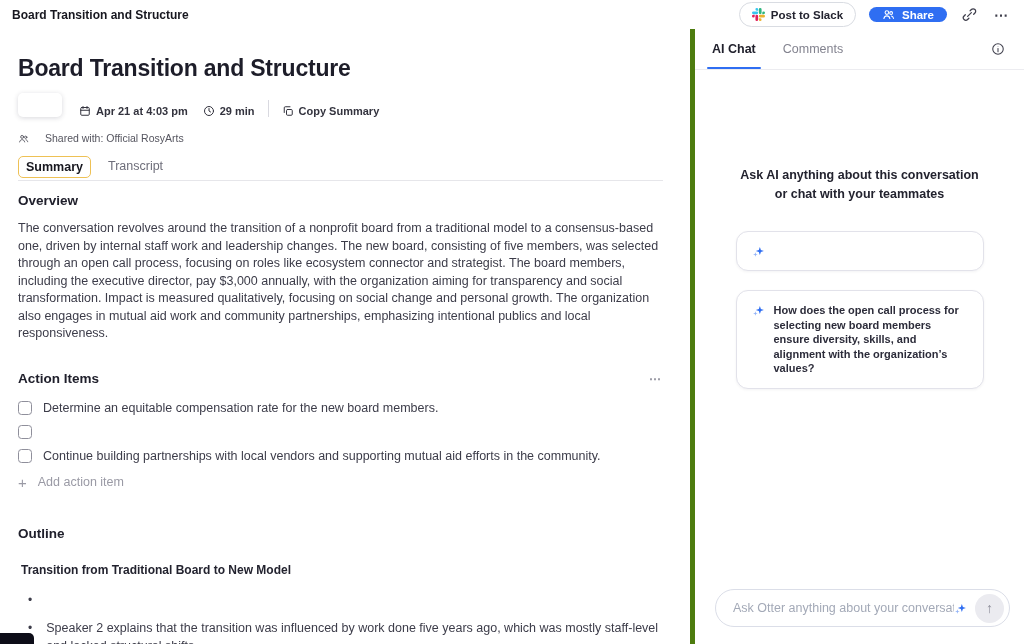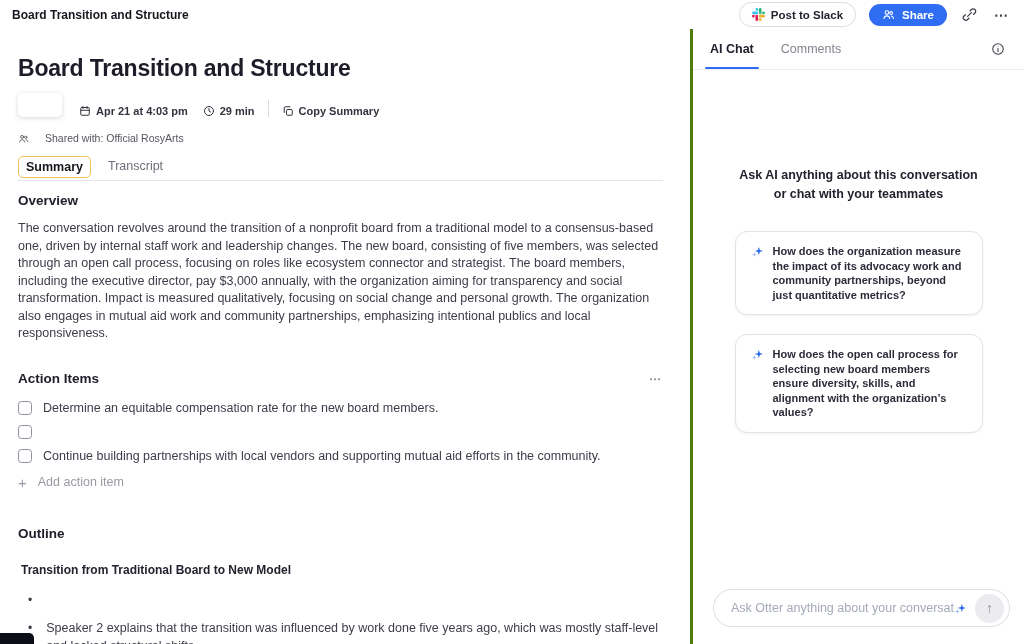--- a/index.html
+++ b/index.html
@@ -12,21 +12,21 @@
   body { position: relative; }
 
   
   .topbar { position: absolute; top: 0; left: 0; right: 0; height: 29px;
     display: flex; align-items: center; padding: 0 14px 0 12px; background: #fff; }
   .topbar-title { font-size: 12px; font-weight: 700; color: #17171f; }
   .topbar-actions { margin-left: auto; display: flex; align-items: center; gap: 13px; }
   .btn-slack { display: flex; align-items: center; gap: 6px; height: 25px; padding: 0 12px;
     border: 1px solid #d9dce2; border-radius: 14px; background: #fff;
     font-family: inherit; font-size: 11.5px; font-weight: 700; color: #23232f; cursor: pointer; }
-  .btn-share { display: flex; align-items: center; gap: 7px; height: 22px; padding: 0 13px;
+  .btn-share { display: flex; align-items: center; gap: 7px; height: 15px; padding: 0 13px;
     border: none; border-radius: 14px; background: #2f6ef2; color: #fff;
     font-family: inherit; font-size: 11.5px; font-weight: 700; cursor: pointer; }
   .icon-btn { background: none; border: none; display: flex; align-items: center;
     color: #3f3f4c; cursor: pointer; padding: 2px; }
   .more-glyph { font-size: 14px; font-weight: 700; color: #3f3f4c; line-height: 1; }
 
   
   .main { position: absolute; top: 29px; left: 0; width: 690px; bottom: 0;
     padding: 26px 27px 0 18px; overflow: hidden; background: #fff; }
   .note-title { font-size: 23px; font-weight: 700; color: #1d1d29; letter-spacing: -0.2px; }
@@ -66,21 +66,21 @@
 
   .outline-h { margin-top: 36px; }
   .outline-sub { margin-top: 22px; font-size: 12px; font-weight: 700; color: #23232f; padding-left: 3px; }
   .bullets { margin-top: 15px; }
   .bullet-item { display: flex; gap: 14px; margin-bottom: 11px; font-size: 12.5px;
     line-height: 17.5px; color: #3c3c49; }
   .bullet-dot { flex: none; margin-left: 10px; font-size: 12px; color: #3c3c49; }
 
   
   .right-panel { position: absolute; top: 29px; left: 690px; right: 0; bottom: 0;
-    border-left: 3px solid #4d7c0f; background: #fff; }
+    border-left: 5px solid #4d7c0f; background: #fff; }
   .panel-tabs { height: 41px; display: flex; align-items: stretch; padding: 0 17px;
     border-bottom: 1px solid #ececf0; }
   .ptab { display: flex; align-items: center; position: relative; background: none; border: none;
     font-family: inherit; font-size: 12.5px; cursor: pointer; margin-right: 27px; }
   .ptab.active { font-weight: 700; color: #20202c; }
   .ptab.active::after { content: ""; position: absolute; left: -5px; right: -5px; bottom: 0;
     height: 2.5px; background: #2f6ef2; border-radius: 2px; }
   .ptab.inactive { color: #83838f; font-weight: 500; }
   .info-btn { margin-left: auto; align-self: center; }
   .helper { margin-top: 96px; text-align: center; font-size: 12.5px; font-weight: 700;
@@ -268,21 +268,20 @@
   </div>
 
   <div class="suggestions">
     <button class="suggestion-card">
       <span class="spark">
         <svg width="13" height="13" viewBox="0 0 24 24">
           <path fill="#2f6ef2" d="M14.5 3.5l1.9 5.6 5.6 1.9-5.6 1.9-1.9 5.6-1.9-5.6L7 11l5.6-1.9z"></path>
           <path fill="#93b4f7" d="M6.2 13.2l1.1 3.2 3.2 1.1-3.2 1.1-1.1 3.2-1.1-3.2-3.2-1.1 3.2-1.1z"></path>
         </svg>
       </span>
-      <span class="suggestion-text">How does the organization measure the impact of its advocacy work and community partnerships, beyond just quantitative metrics?</span>
     </button>
     <button class="suggestion-card">
       <span class="spark">
         <svg width="13" height="13" viewBox="0 0 24 24">
           <path fill="#2f6ef2" d="M14.5 3.5l1.9 5.6 5.6 1.9-5.6 1.9-1.9 5.6-1.9-5.6L7 11l5.6-1.9z"></path>
           <path fill="#93b4f7" d="M6.2 13.2l1.1 3.2 3.2 1.1-3.2 1.1-1.1 3.2-1.1-3.2-3.2-1.1 3.2-1.1z"></path>
         </svg>
       </span>
       <span class="suggestion-text">How does the open call process for selecting new board members ensure diversity, skills, and alignment with the organization’s values?</span>
     </button>

